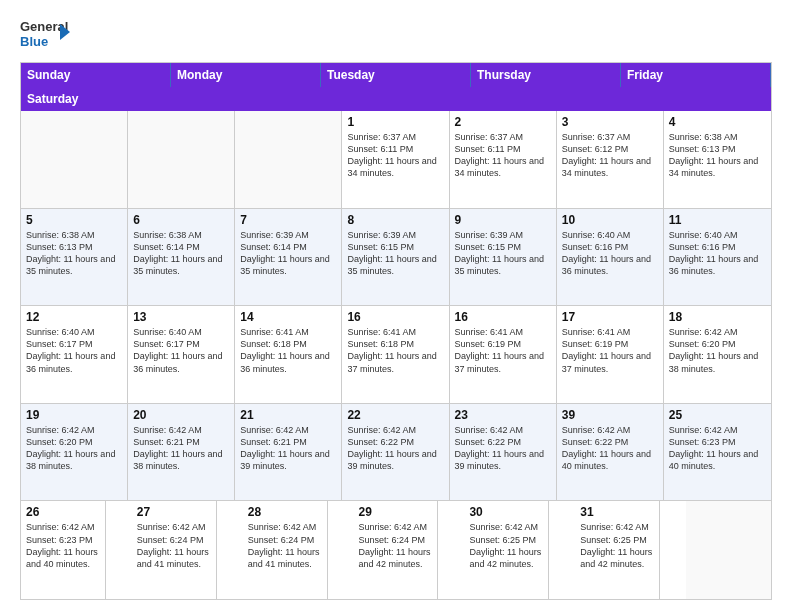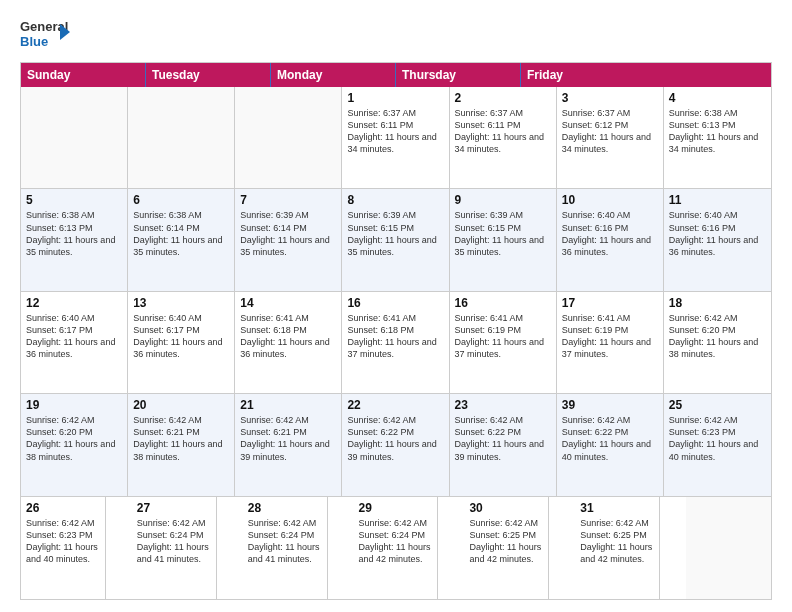--- a/index.html
+++ b/index.html
@@ -41,22 +41,22 @@
       color: #333;
     }
     .calendar {
       flex: 1;
       display: flex;
       flex-direction: column;
       border: 1px solid #ccc;
     }
     .cal-header {
       display: grid;
-      grid-template-columns: repeat(6, 1fr);
-      background: #be185d;
+      grid-template-columns: repeat(5, 1fr);
+      background: #6d28d9;
     }
     .cal-header-cell {
       color: #fff;
       font-size: 12px;
       font-weight: bold;
       padding: 5px 6px;
       text-align: left;
       border-right: 1px solid #3a6bbf;
     }
     .cal-header-cell:last-child { border-right: none; }
@@ -111,24 +111,25 @@
       </div>
     <div class="title-block">
       <div class="month-title"></div>
       <div class="subtitle"></div>
     </div>
   </div>
 
   <div class="calendar">
     <div class="cal-header">
     <div class="cal-header-cell">Sunday</div>
+        <div class="cal-header-cell">Monday</div>
         <div class="cal-header-cell">Tuesday</div>
-        <div class="cal-header-cell">Monday</div>
         <div class="cal-header-cell">Thursday</div>
         <div class="cal-header-cell">Friday</div>
+        <div class="cal-header-cell">Saturday</div>
       </div>
     <div class="cal-body">
     <div class="cal-week">
           <div class="cal-cell empty"></div>
           <div class="cal-cell empty"></div>
           <div class="cal-cell empty"></div>
           <div class="cal-cell">
             <span class="day-num">1</span>
             <div class="cell-text">Sunrise: 6:37 AM<br>Sunset: 6:11 PM<br>Daylight: 11 hours and 34 minutes.</div>
           </div>

